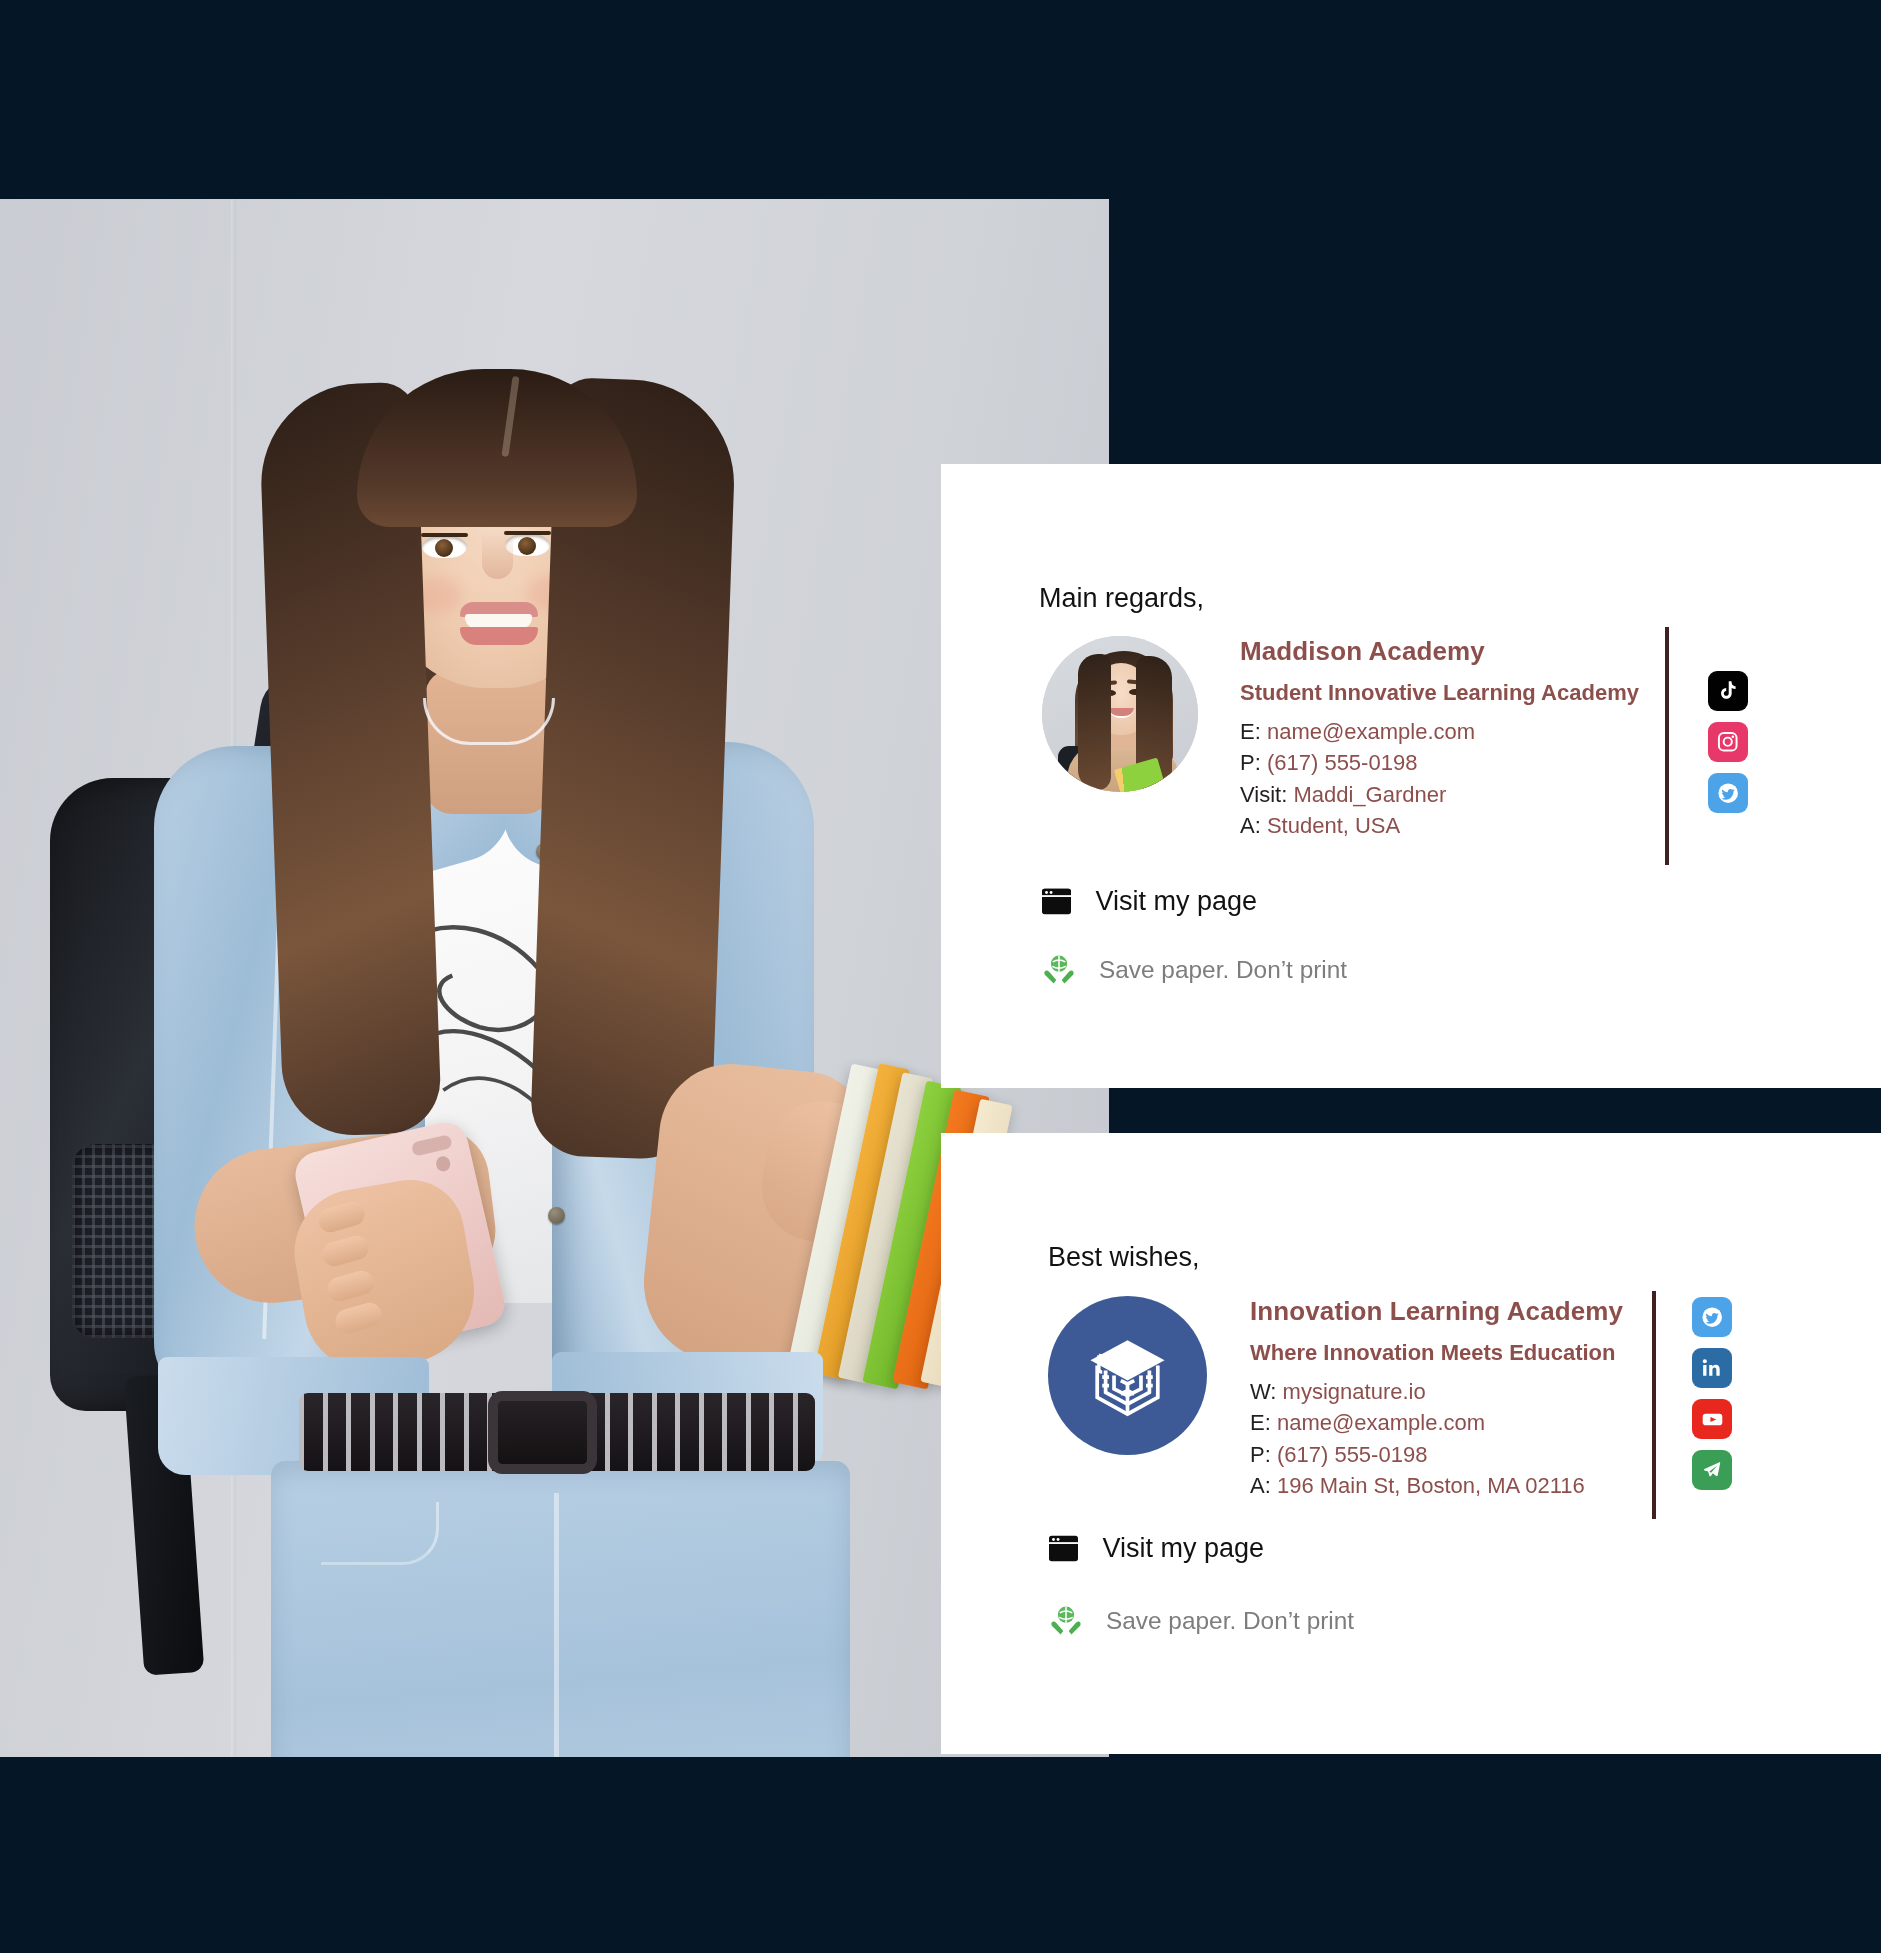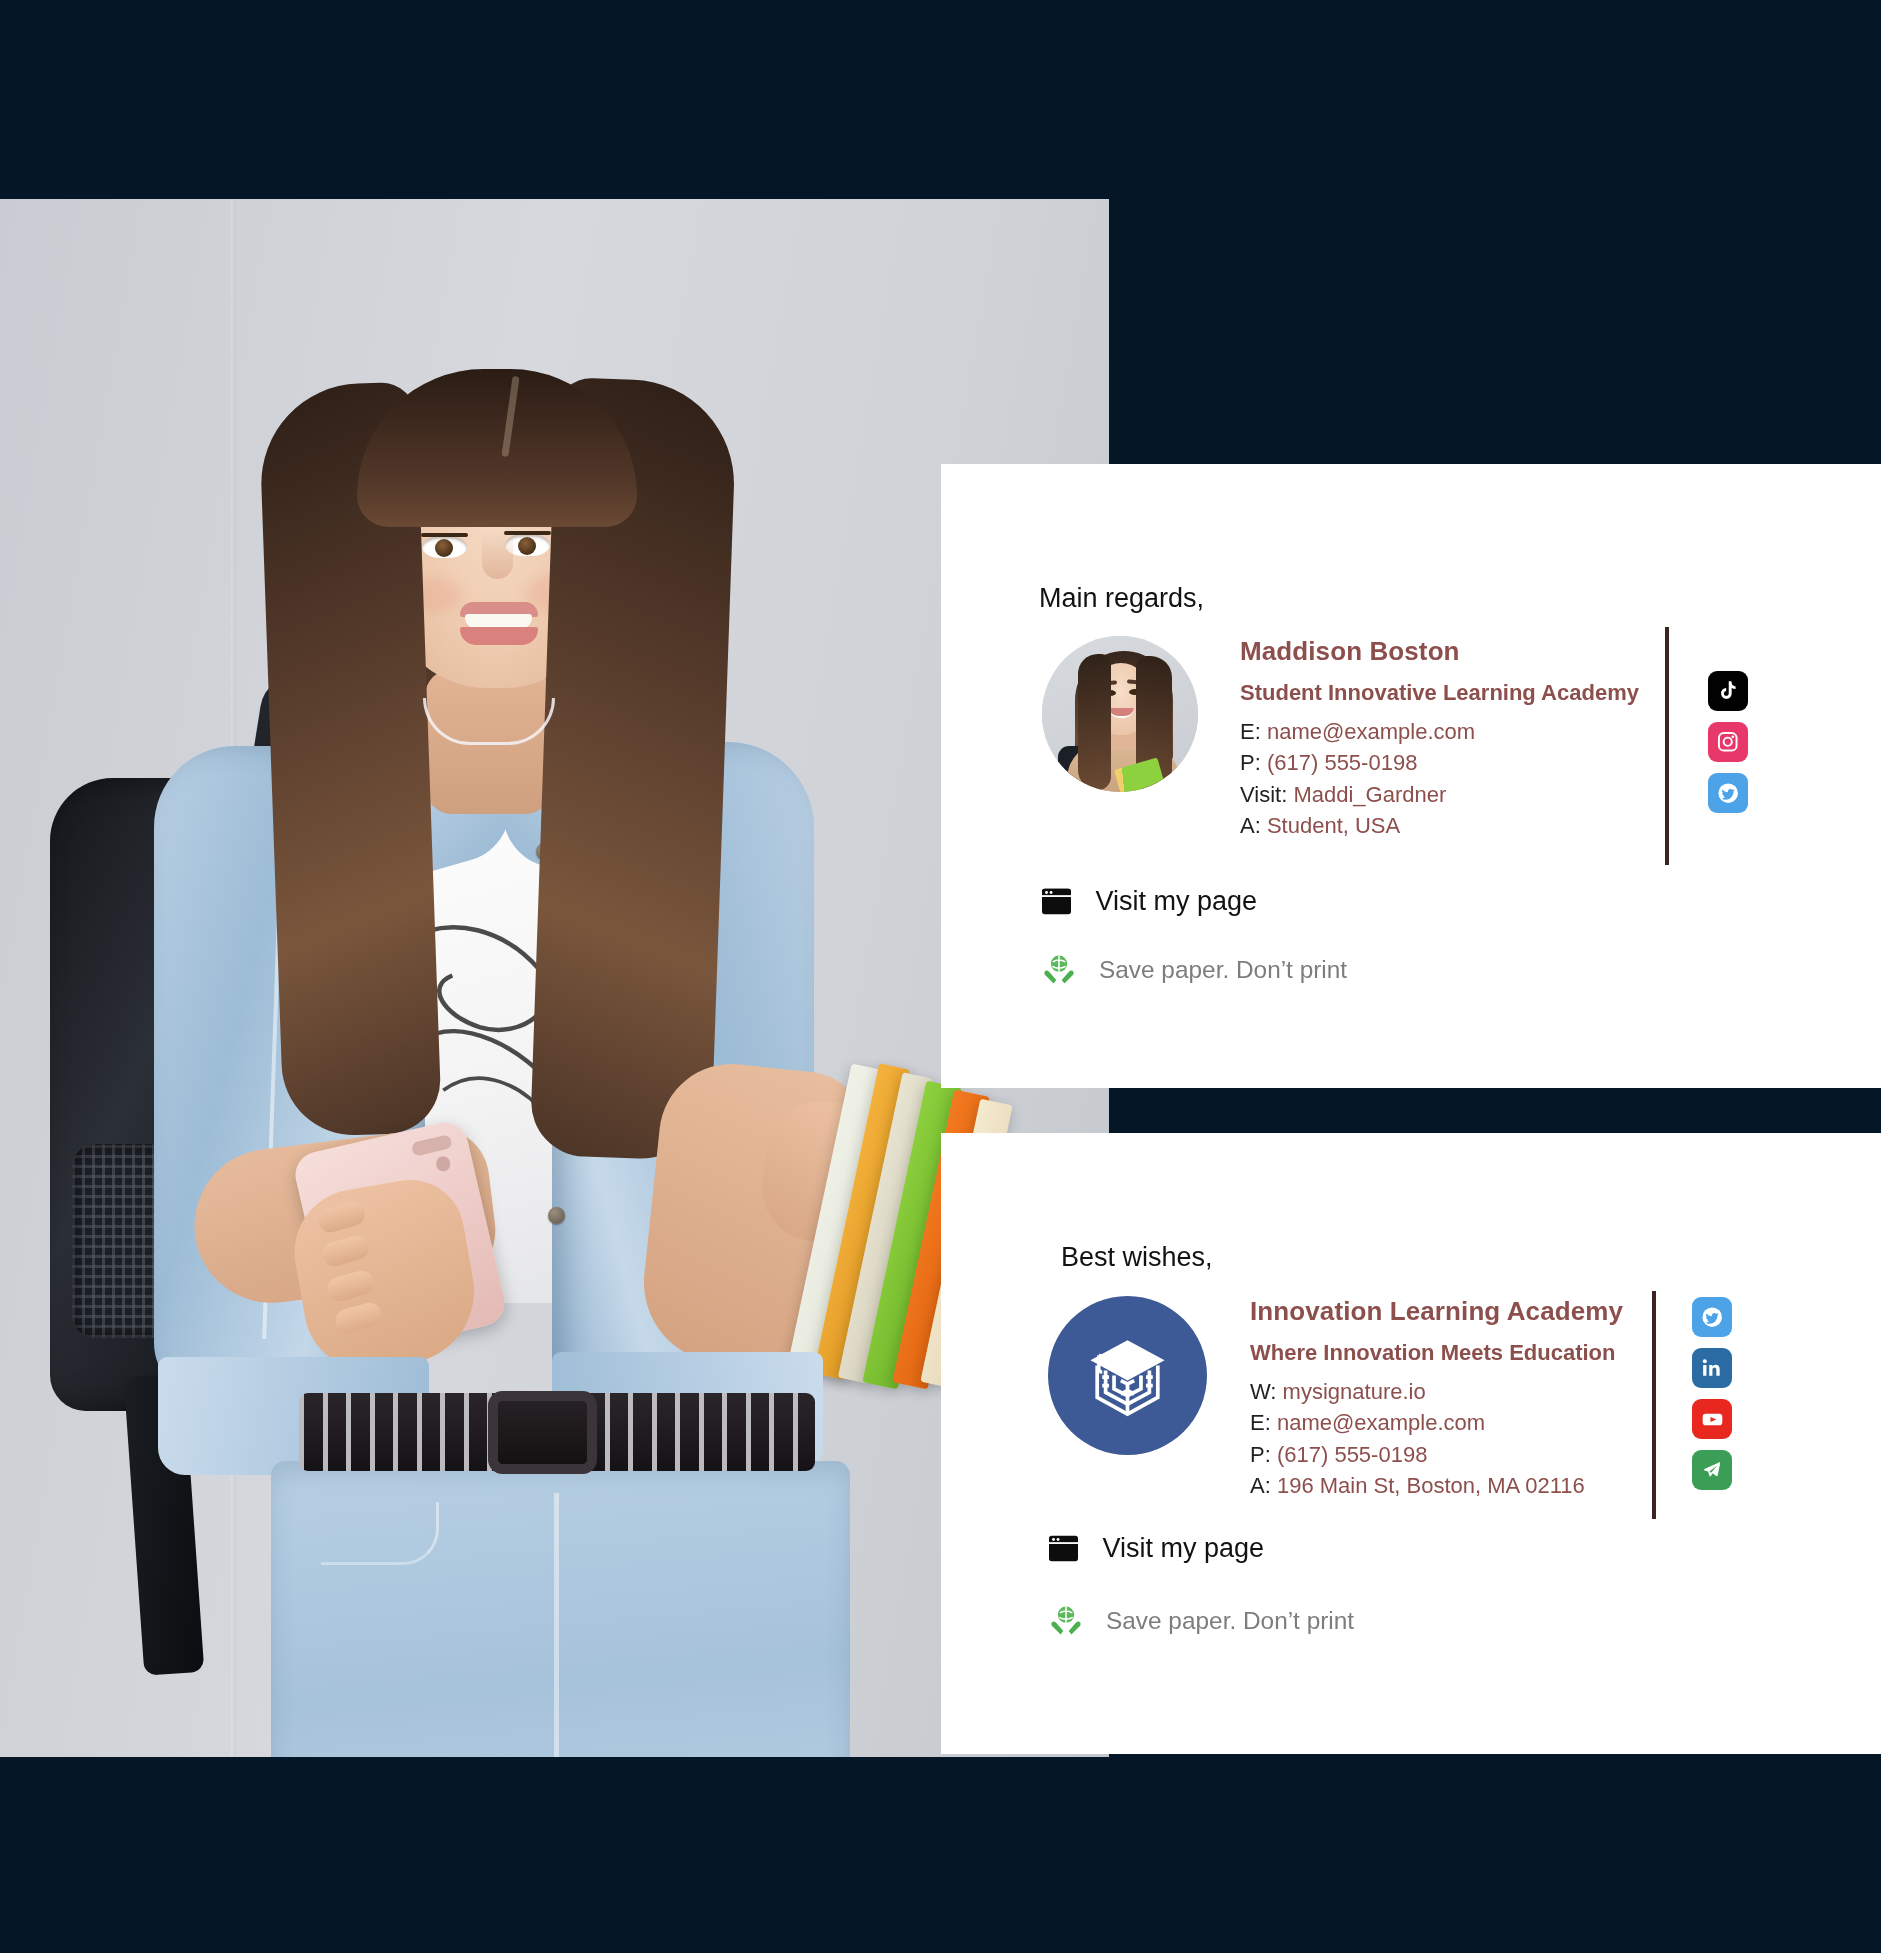--- a/index.html
+++ b/index.html
@@ -254,21 +254,21 @@
     position:absolute; background:#fff; right:0;
   }
   #sig-card-1{ left:941px; top:464px; width:941px; height:624px; }
   #sig-card-2{ left:941px; top:1133px; width:941px; height:621px; }
 
   .greeting{
     font-size:27px; color:#121212; font-weight:400;
     position:absolute;
   }
   #greeting-1{ left:98px; top:119px; }
-  #greeting-2{ left:120px; top:109px; }
+  #greeting-2{ left:107px; top:109px; }
 
   .sig-body{ position:absolute; display:flex; align-items:flex-start; }
   #sig-body-1{ left:101px; top:172px; }
   #sig-body-2{ left:107px; top:163px; }
 
   .avatar-wrap{ flex:0 0 auto; }
   .avatar{
     width:156px; height:156px; border-radius:50%; overflow:hidden;
     position:relative; background:#d2d5da;
   }
@@ -455,21 +455,21 @@
         <div class="av-eye" style="left:62px;top:54px"></div>
         <div class="av-eye" style="left:87px;top:53px"></div>
         <div class="av-smile"></div>
         <div class="av-hairfront"></div>
         <div class="av-hairfront2"></div>
         <div class="av-book"></div>
       </div>
     </div>
 
     <div class="sig-text">
-      <div class="sig-name">Maddison Boston</div>
+      <div class="sig-name">Maddison Academy</div>
       <div class="sig-title">Student Innovative Learning Academy</div>
       <div class="sig-lines">
         <div class="sig-line">
           <span class="lbl">E:</span>
           <span class="val">name@example.com</span>
         </div>
         <div class="sig-line">
           <span class="lbl">P:</span>
           <span class="val">(617) 555-0198</span>
         </div>

